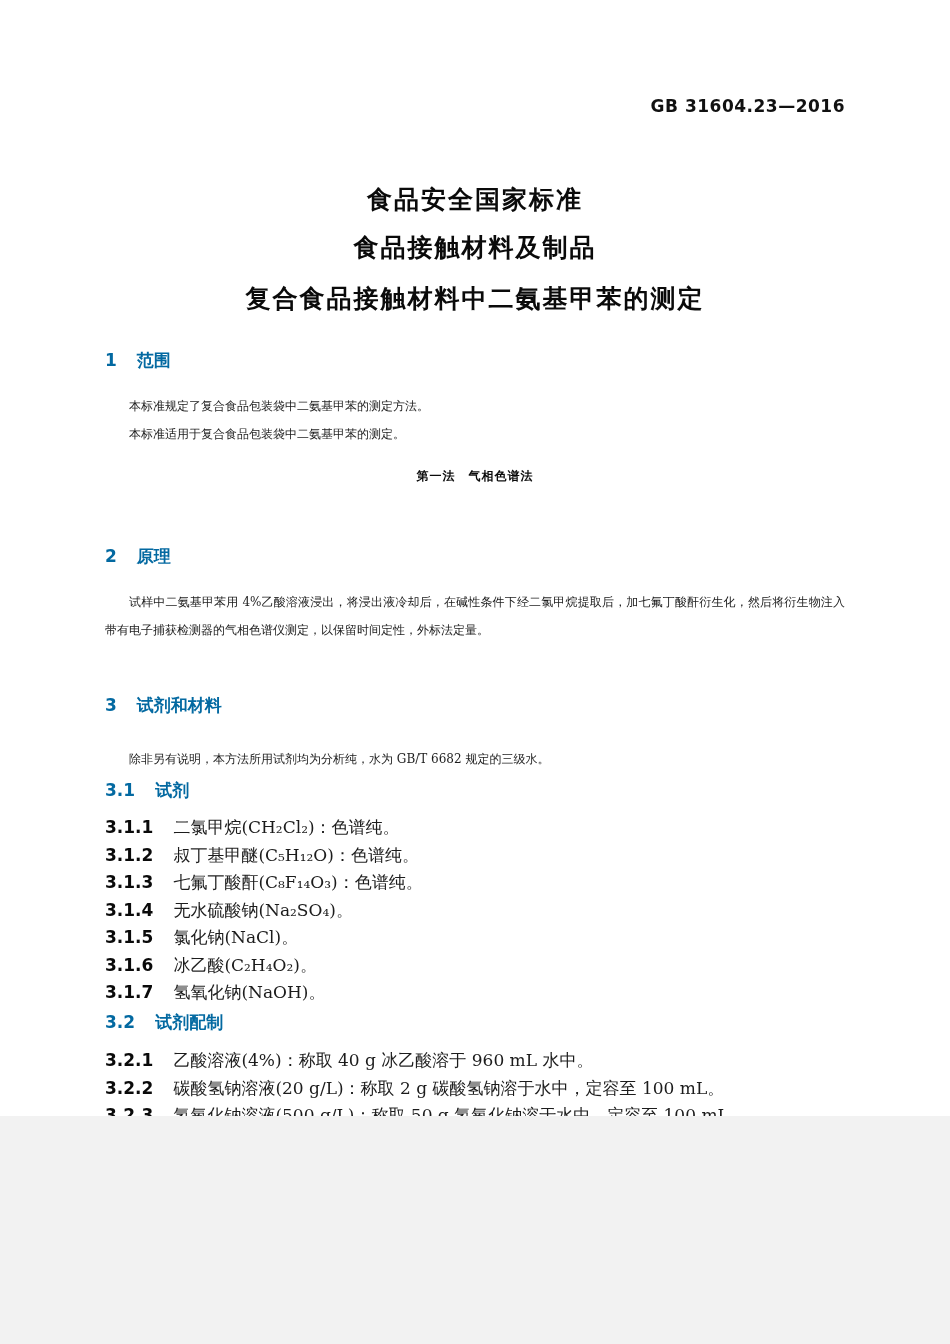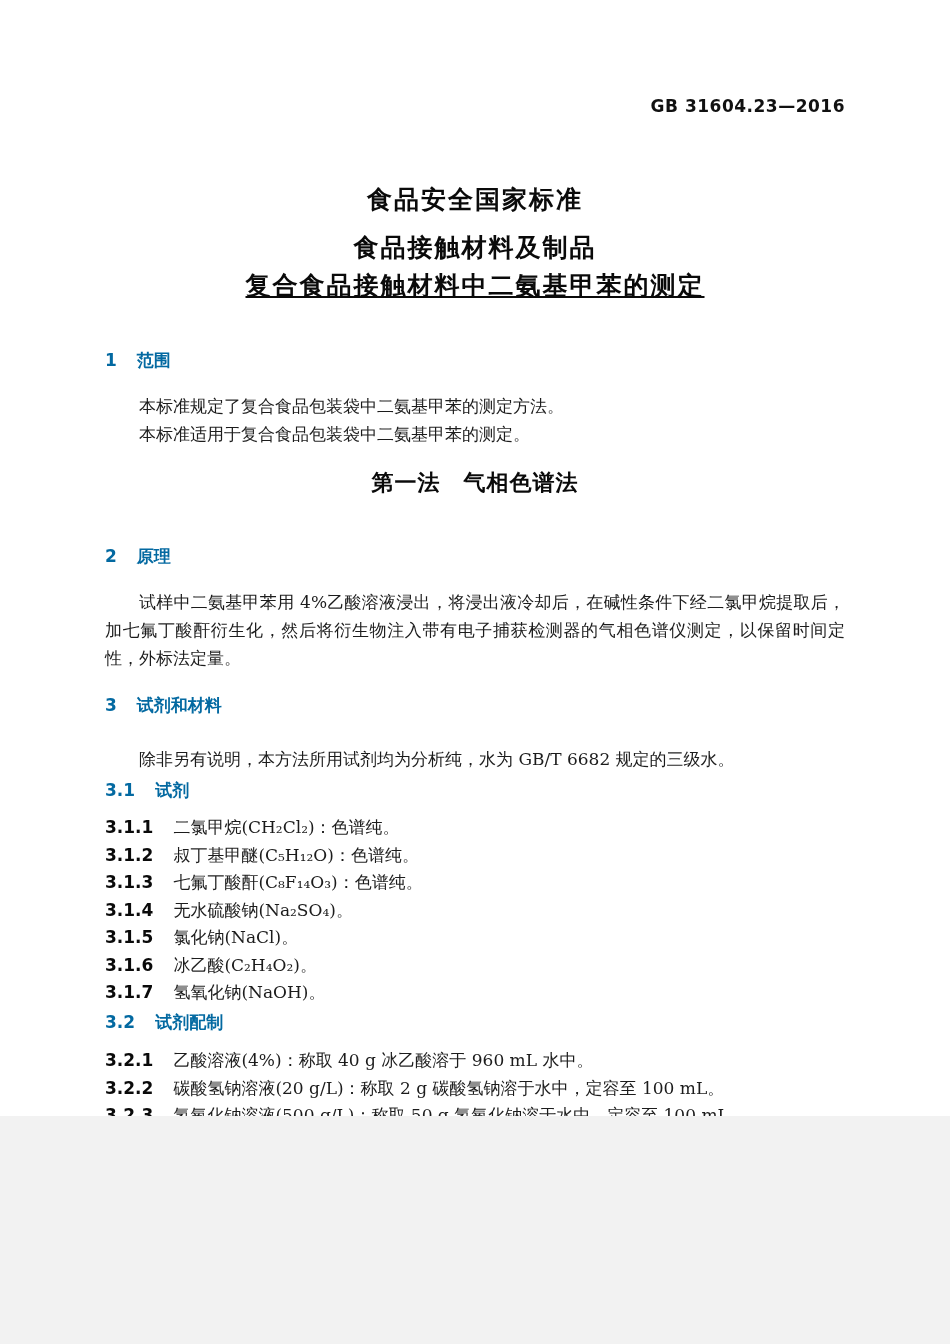--- a/index.html
+++ b/index.html
@@ -35,47 +35,47 @@
     text-align: center;
     font-family: "DejaVu Sans", "Liberation Sans", sans-serif;
     font-weight: bold;
     font-size: 25px;
     letter-spacing: 2px;
     color: #0a0a0a;
     white-space: nowrap;
   }
   .title-1 { top: 183px; }
   .title-2 { top: 231px; }
-  .title-3 { top: 269px; text-decoration: underline; }
+  .title-3 { top: 282px; }
   .sec-heading {
     font-family: "DejaVu Sans", "Liberation Sans", sans-serif;
     font-weight: bold;
     font-size: 17px;
     color: #0369a1;
   }
   .sec-heading .sec-num { margin-right: 20px; }
   .sec1 { top: 349px; }
   .sec2 { top: 545px; }
   .sec3 { top: 694px; }
   .sub31 { top: 779px; }
   .sub32 { top: 1011px; }
   .sub33 { top: 1137px; }
   .body-text {
-    font-size: 17px;
+    font-size: 12px;
     line-height: 28px;
     text-align: justify;
   }
   .indent { text-indent: 2em; }
   .scope-paras { top: 392px; }
   .method-heading {
     top: 468px;
     text-align: center;
     font-family: "DejaVu Sans", "Liberation Sans", sans-serif;
     font-weight: bold;
-    font-size: 22px;
+    font-size: 12px;
     color: #0a0a0a;
     letter-spacing: 1px;
   }
   .principle-para { top: 588px; }
   .reagents-intro { top: 745px; }
   .clause-list { font-size: 17px; }
   .list31 { top: 814px; }
   .list32 { top: 1047px; }
   .clause {
     height: 27.5px;

